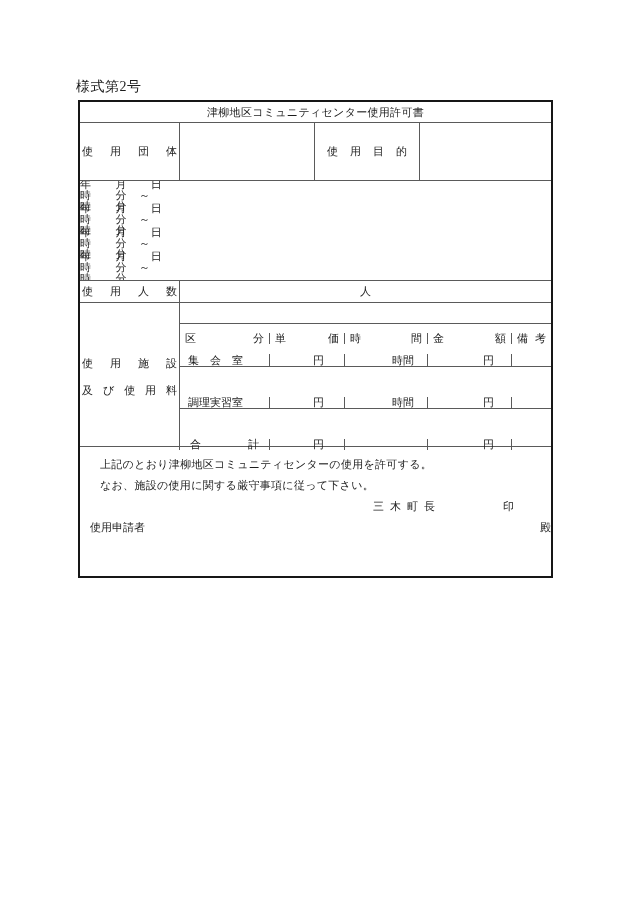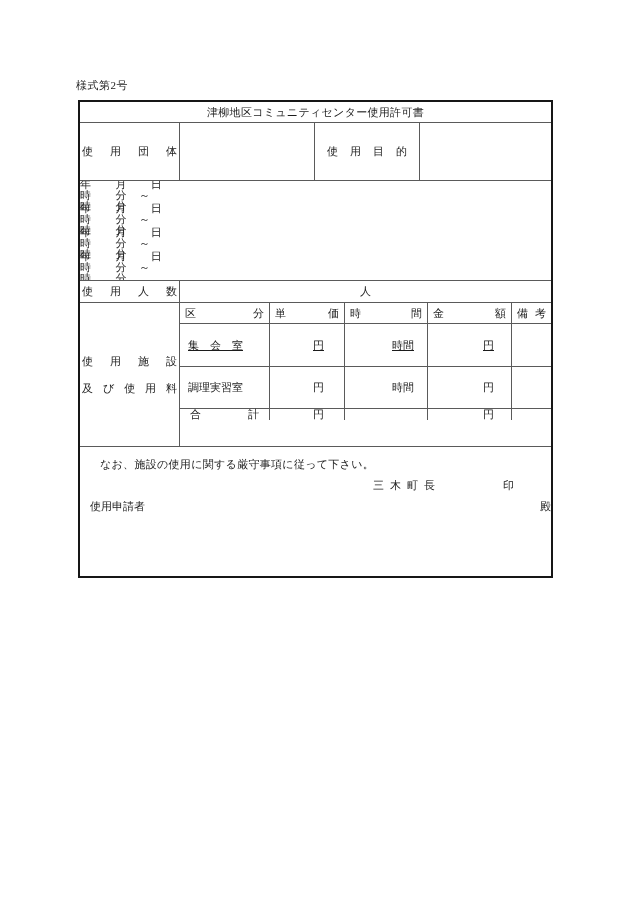--- a/index.html
+++ b/index.html
@@ -9,21 +9,21 @@
     background: #ffffff;
     font-family: "Liberation Serif", "DejaVu Serif", serif;
     color: #1c1c1c;
     font-size: 11px;
     line-height: 1;
   }
   .form-no {
     position: absolute;
     left: 76px;
     top: 80px;
-    font-size: 11px;
+    font-size: 14px;
     letter-spacing: 0.5px;
   }
   .doc {
     position: absolute;
     left: 78px;
     top: 100px;
     width: 475px;
     height: 478px;
     border: 2px solid #161616;
   }
@@ -62,24 +62,24 @@
 
   .fac-label-line { height: 27px; display: flex; align-items: center; }
   .fac-label-line > div { width: 100%; text-align: justify; text-align-last: justify; }
 
   .fee-row {
     display: grid;
     grid-template-columns: 90px 75px 83px 84px 1fr;
     border-bottom: 1px solid #5a5a5a;
   }
   .fee-header { height: 21px; }
-  .fee-r1 { height: 43px; text-decoration: underline; }
+  .fee-r1 { height: 43px; }
   .fee-r2 { height: 42px; }
   .fee-r3 { border-bottom: none; }
-  .fee-cell { display: flex; flex-direction: column; justify-content: center; }
+  .fee-cell { display: flex; flex-direction: column; justify-content: center; margin-top: 30px; }
   .hcell { padding: 0 5px; }
   .hcell > div { width: 100%; text-align: justify; text-align-last: justify; }
   .name-cell { padding-left: 8px; }
   .name-cell.justify { padding: 0 10px; }
   .name-cell.justify > div { width: 100%; text-align: justify; text-align-last: justify; }
   .num-cell { text-align: right; }
   .pr20 { padding-right: 20px; }
   .pr13 { padding-right: 13px; }
   .pr17 { padding-right: 17px; }
 
@@ -181,20 +181,21 @@
         <div class="fee-cell br num-cell pr20">円</div>
         <div class="fee-cell br num-cell pr13"></div>
         <div class="fee-cell br num-cell pr17">円</div>
         <div class="fee-cell"></div>
       </div>
 
     </div>
   </div>
 
   <div class="row row-footer">
+    <div class="fline fl12">上記のとおり津柳地区コミュニティセンターの使用を許可する。</div>
     <div class="fline fl12">なお、施設の使用に関する厳守事項に従って下さい。</div>
     <div class="fline fl-mayor">
       <span class="mayor-name">三木町長</span>
       <span class="seal">印</span>
     </div>
     <div class="fline fl-applicant">
       <span>使用申請者</span>
       <span class="honorific">殿</span>
     </div>
   </div>

